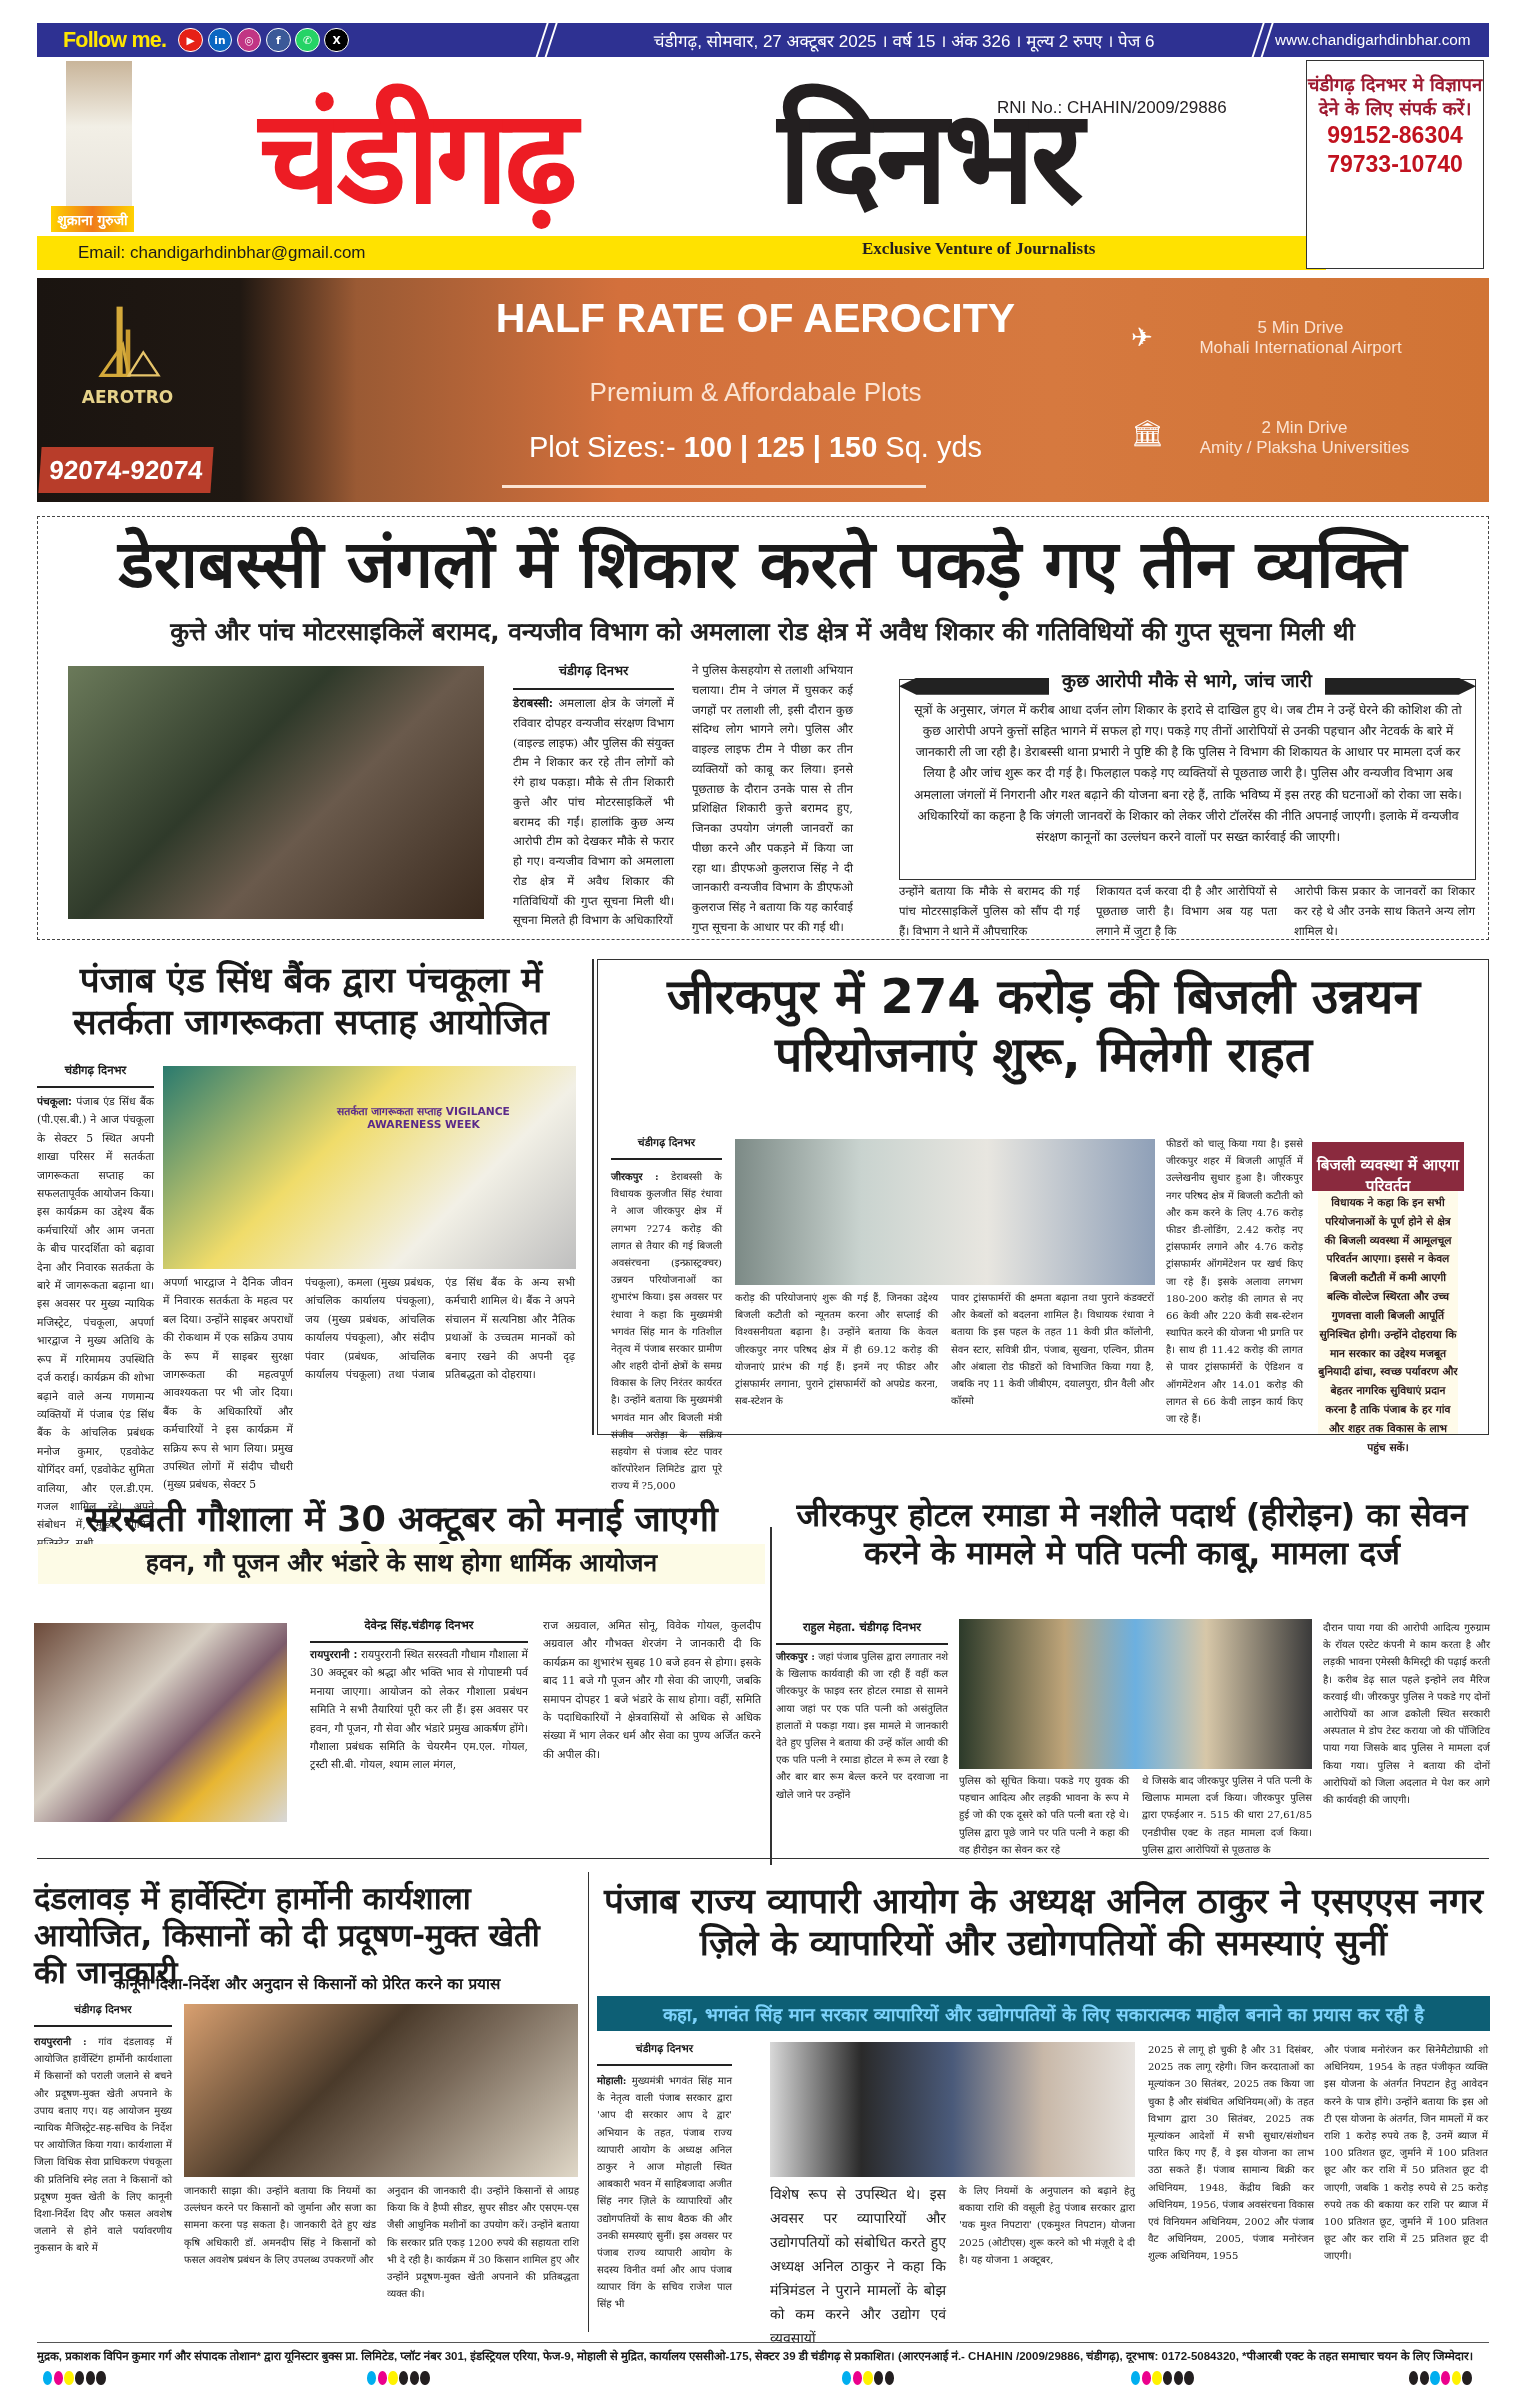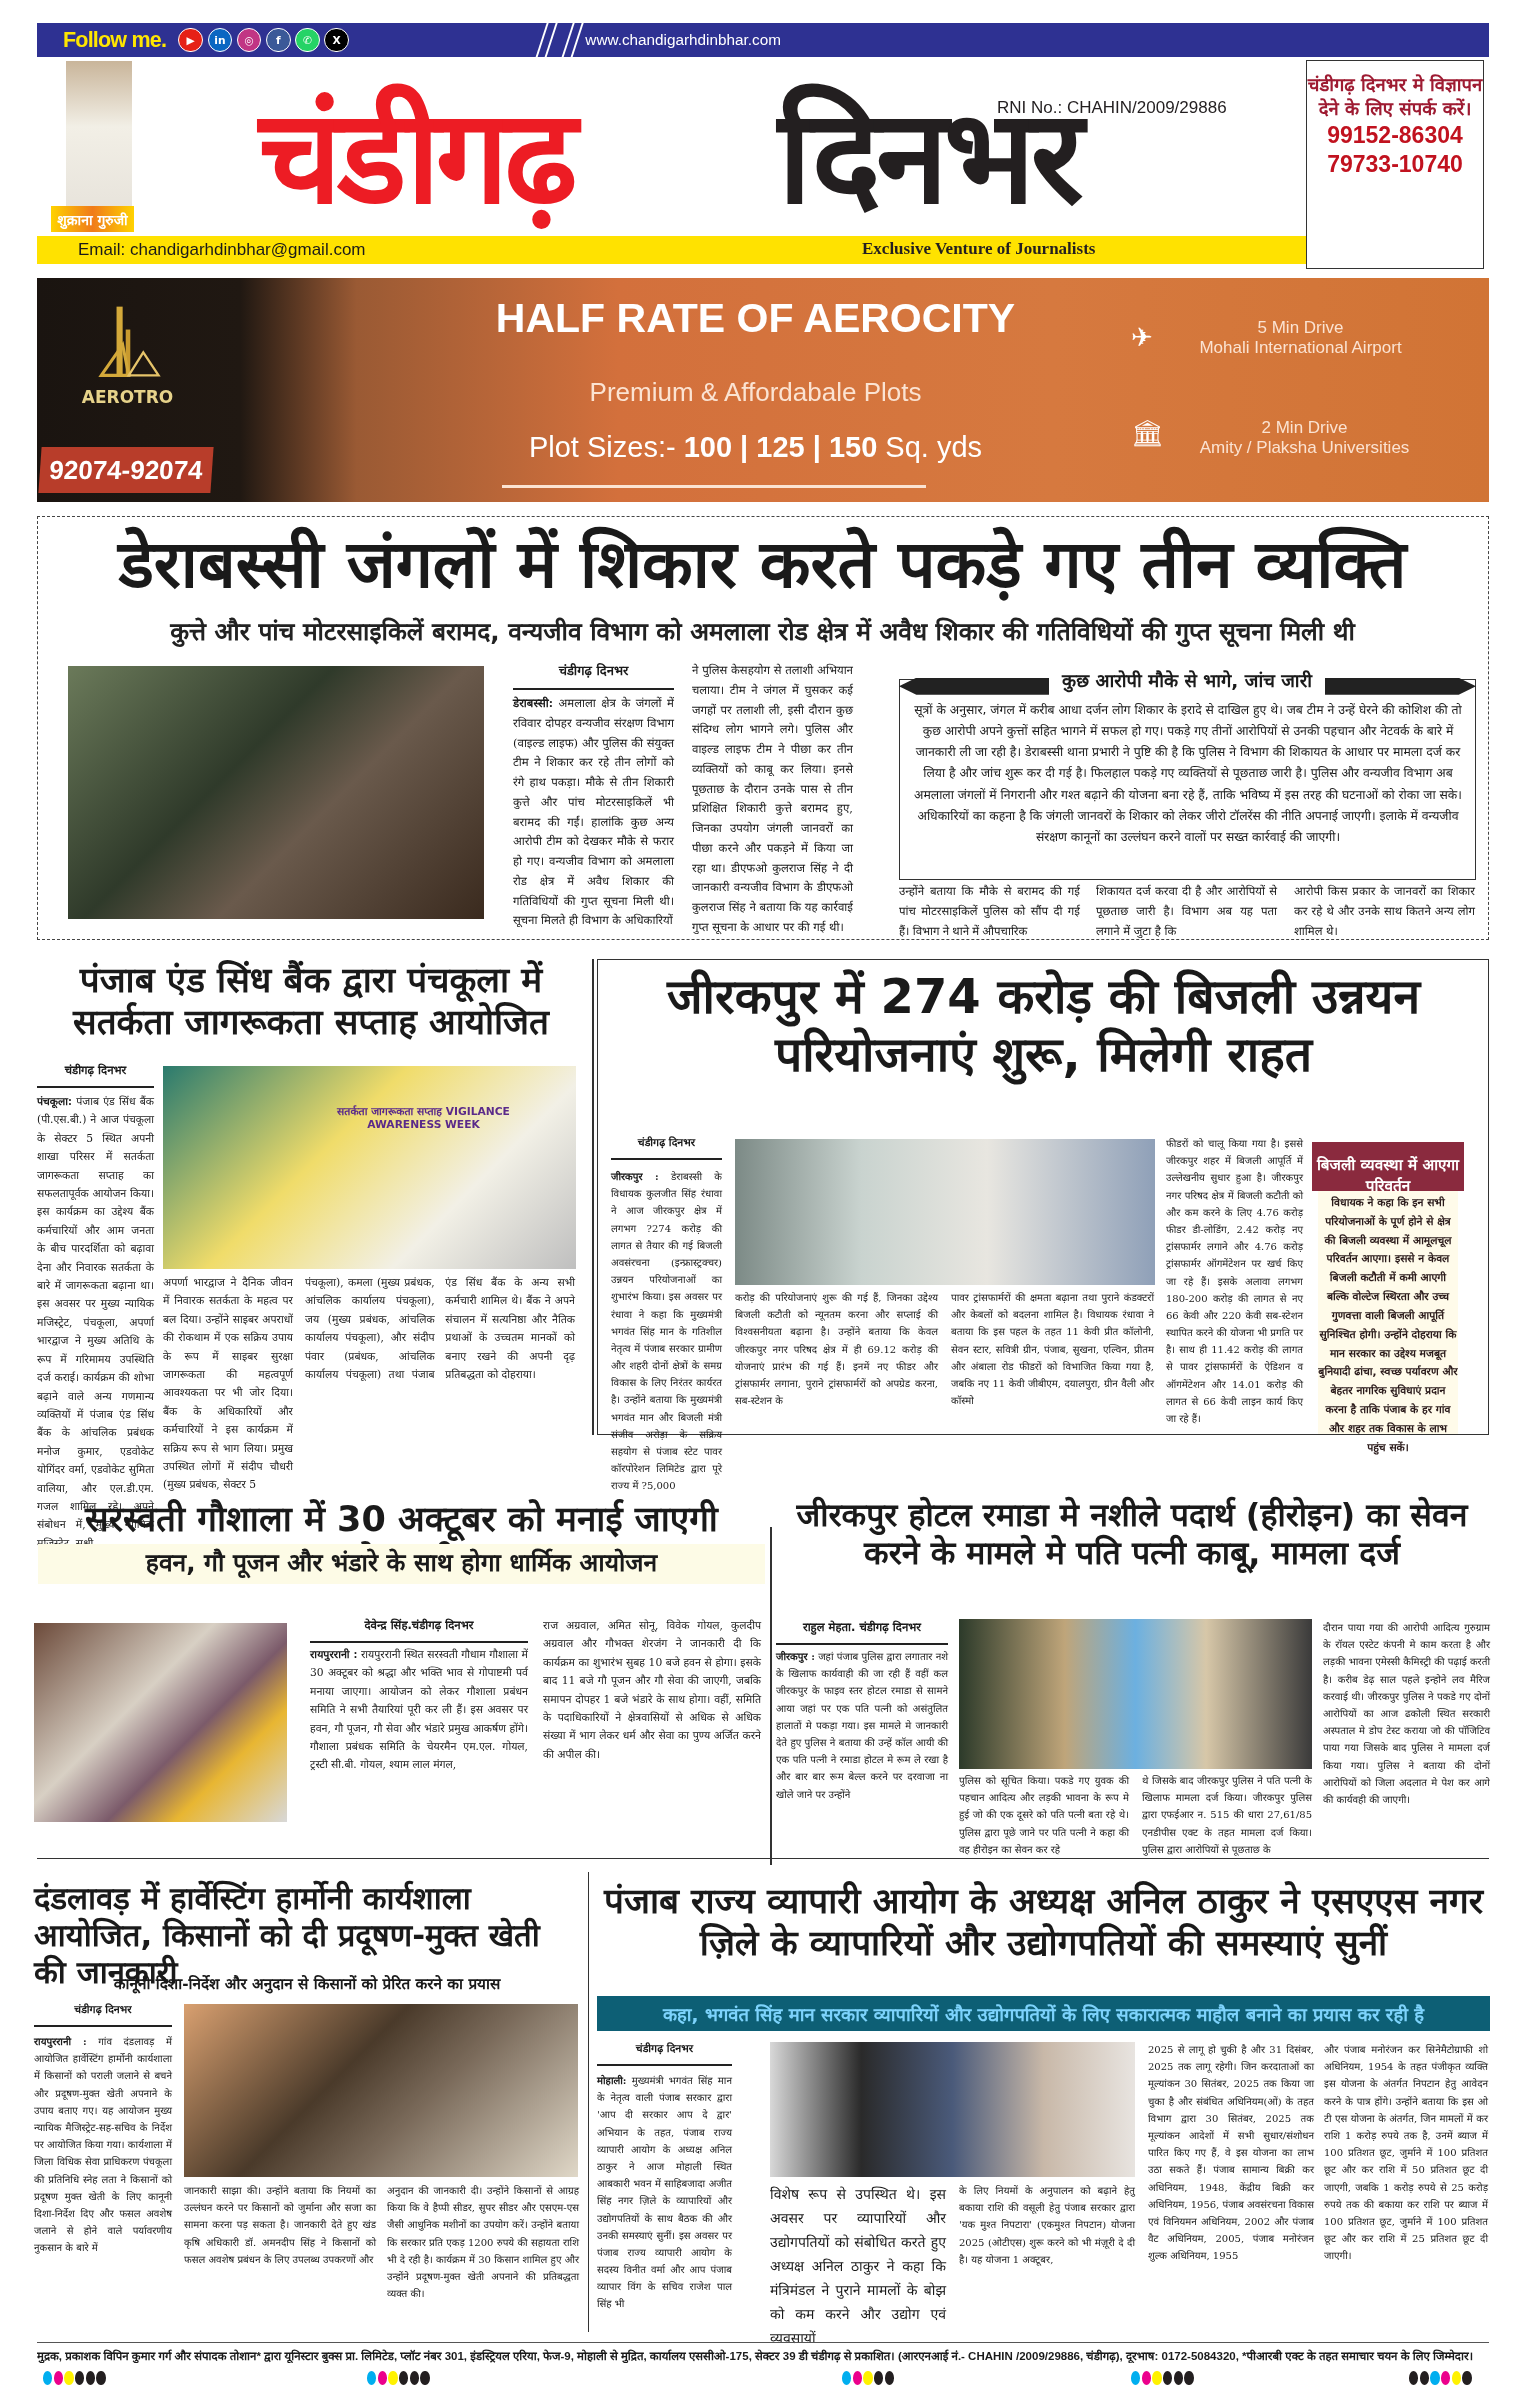--- a/index.html
+++ b/index.html
@@ -10,21 +10,21 @@
 .soc{display:flex;gap:4.6px;margin-left:12.3px}
 .soc span{width:24.6px;height:24.6px;border-radius:50%;border:1.5px solid #fff;display:flex;align-items:center;justify-content:center;font-size:10.7px;font-weight:bold;color:#fff}
 .slash{width:10.7px;height:37px;border-left:2.3px solid #fff;border-right:2.3px solid #fff;transform:skewX(-18deg);margin:0 7.7px}
 .dateline{font-size:17px;font-family:"Liberation Sans",sans-serif;flex:1;text-align:center}
 .web{font-size:15.3px;font-family:"Liberation Sans",sans-serif;padding-right:18.4px}
 .guru{left:66px;top:61px;width:66px;height:146px;background:linear-gradient(#c9b59a,#f2efe6 45%,#e8e4dc);}
 .guru-cap{left:51px;top:206px;width:83px;height:26px;background:linear-gradient(90deg,#ffd200,#f07b1a,#ffd200);color:#fff;font-size:14px;font-weight:bold;display:flex;align-items:center;justify-content:center}
 .mast1{left:259px;top:92px;color:#ed1c24;font-size:130px;font-weight:bold;font-family:"DejaVu Sans",sans-serif;line-height:1;letter-spacing:-4.6px}
 .mast2{left:778px;top:92px;color:#231f20;font-size:130px;font-weight:bold;font-family:"DejaVu Sans",sans-serif;line-height:1;letter-spacing:-4.6px}
 .rni{left:997px;top:98px;font-size:17px;font-family:"Liberation Sans",sans-serif;color:#231f20}
-.yellowbar{left:37px;top:236px;width:1289px;height:28px;background:#ffe200;display:flex;align-items:center}
+.yellowbar{left:37px;top:236px;width:1289px;height:34px;background:#ffe200;display:flex;align-items:center}
 .email{font-size:17px;margin-left:41px;font-family:"Liberation Sans",sans-serif}
 .excl{left:862px;top:239px;font-size:17px;font-weight:bold;font-family:Liberation Serif, serif;color:#231f20}
 .adbox{left:1306px;top:60px;width:178px;height:209px;border:1.5px solid #333;background:#fff;text-align:center;padding-top:12.3px}
 .adbox .t{color:#9e1b32;font-size:18.4px;font-weight:bold;line-height:1.3}
 .adbox .p{color:#c1121f;font-size:23px;font-weight:bold;line-height:1.25;font-family:"Liberation Sans",sans-serif}
 .banner{left:37px;top:278px;width:1452px;height:224px;background:linear-gradient(90deg,#1a1410 0%,#201812 14%,#9a5a34 22%,#d3703c 40%,#d6793f 70%,#d17435 100%)}
 .bn-logo{left:74px;top:299px;width:107px;height:138px;color:#d4a93a;font-size:17px;font-weight:bold;text-align:center}
 .bn-phone{left:40px;top:447px;width:172px;height:46px;background:#b83d2a;color:#fff;font-size:26px;font-weight:bold;display:flex;align-items:center;justify-content:center;font-family:"Liberation Sans",sans-serif;transform:skewX(-4deg)}
 .bn-h{left:491px;top:295px;width:529px;text-align:center;color:#fff;font-size:41px;font-weight:bold;font-family:"Liberation Sans",sans-serif}
 .bn-sub{left:491px;top:377px;width:529px;text-align:center;color:#fbe3d2;font-size:26px;font-family:"Liberation Sans",sans-serif}
@@ -64,20 +64,21 @@
   <span class="follow">Follow me.</span>
   <div class="soc">
     <span style="background:#e62117">▶</span>
     <span style="background:#0a66c2">in</span>
     <span style="background:#c13584">◎</span>
     <span style="background:#3b5998">f</span>
     <span style="background:#25d366">✆</span>
     <span style="background:#000">X</span>
   </div>
   <div class="slash" style="margin-left:192px"></div>
+  <span class="dateline">चंडीगढ़, सोमवार, 27 अक्टूबर 2025 । वर्ष 15 । अंक 326 । मूल्य 2 रुपए । पेज 6</span>
   <div class="slash"></div>
   <span class="web">www.chandigarhdinbhar.com</span>
 </div>
 
 <div class="abs guru"></div>
 <div class="abs guru-cap">शुक्राना गुरुजी</div>
 
 <div class="abs yellowbar">
   <span class="email">Email: chandigarhdinbhar@gmail.com</span>
 </div>

